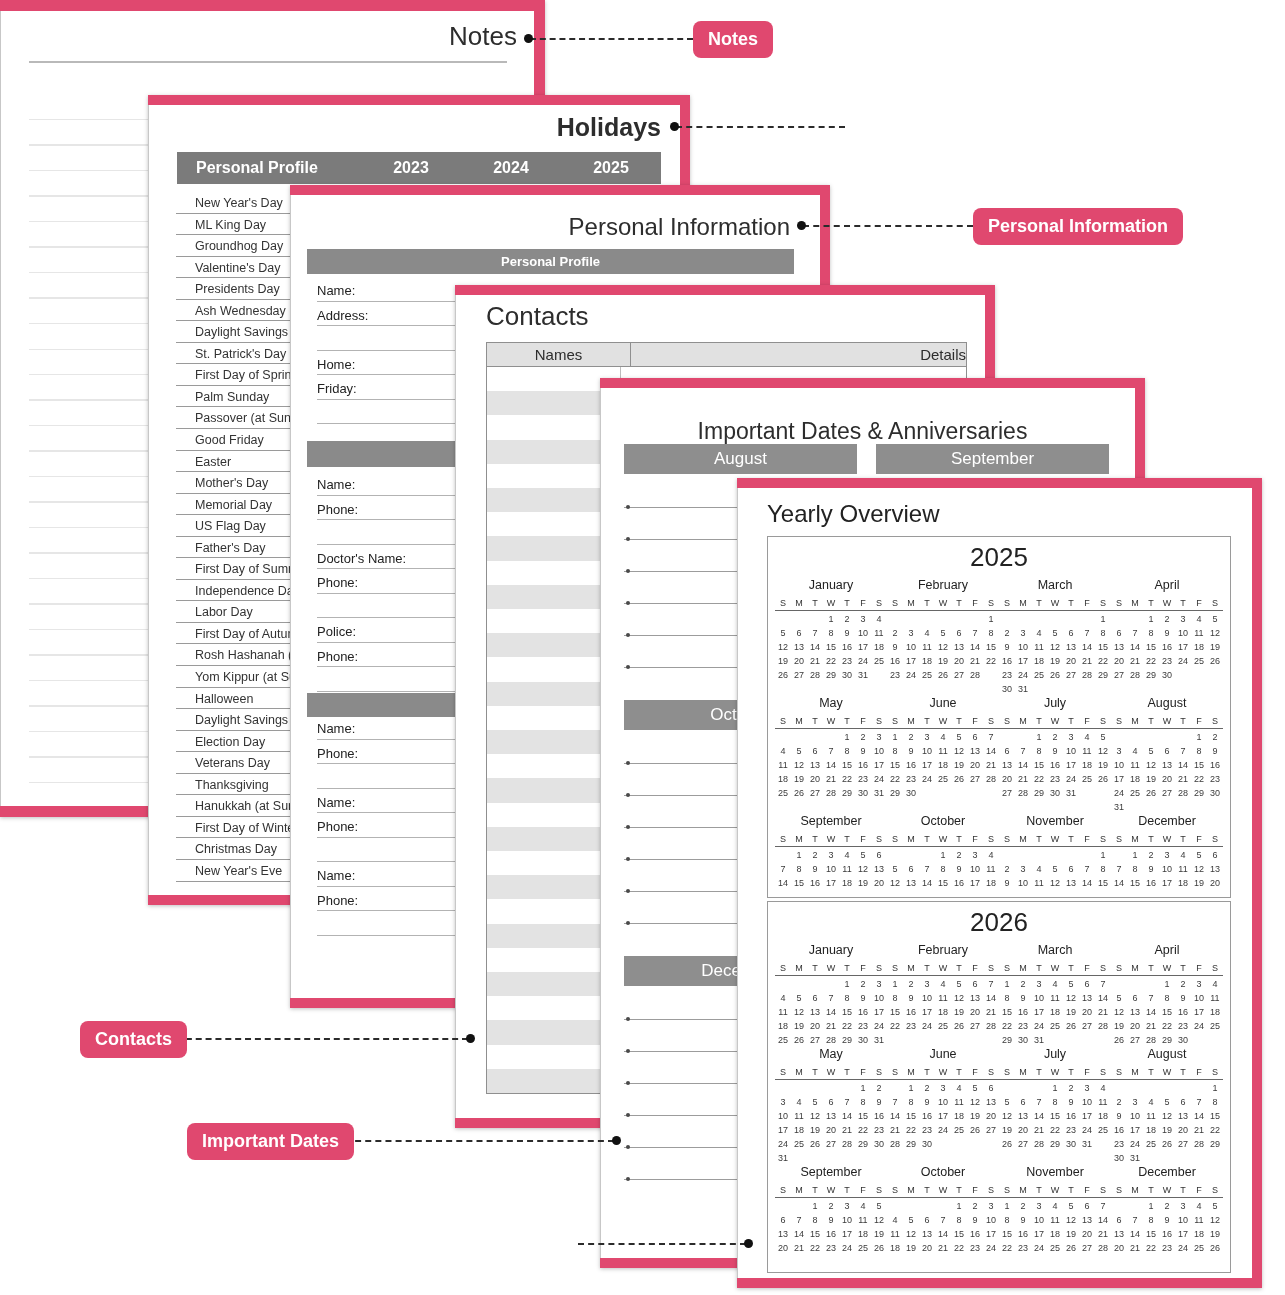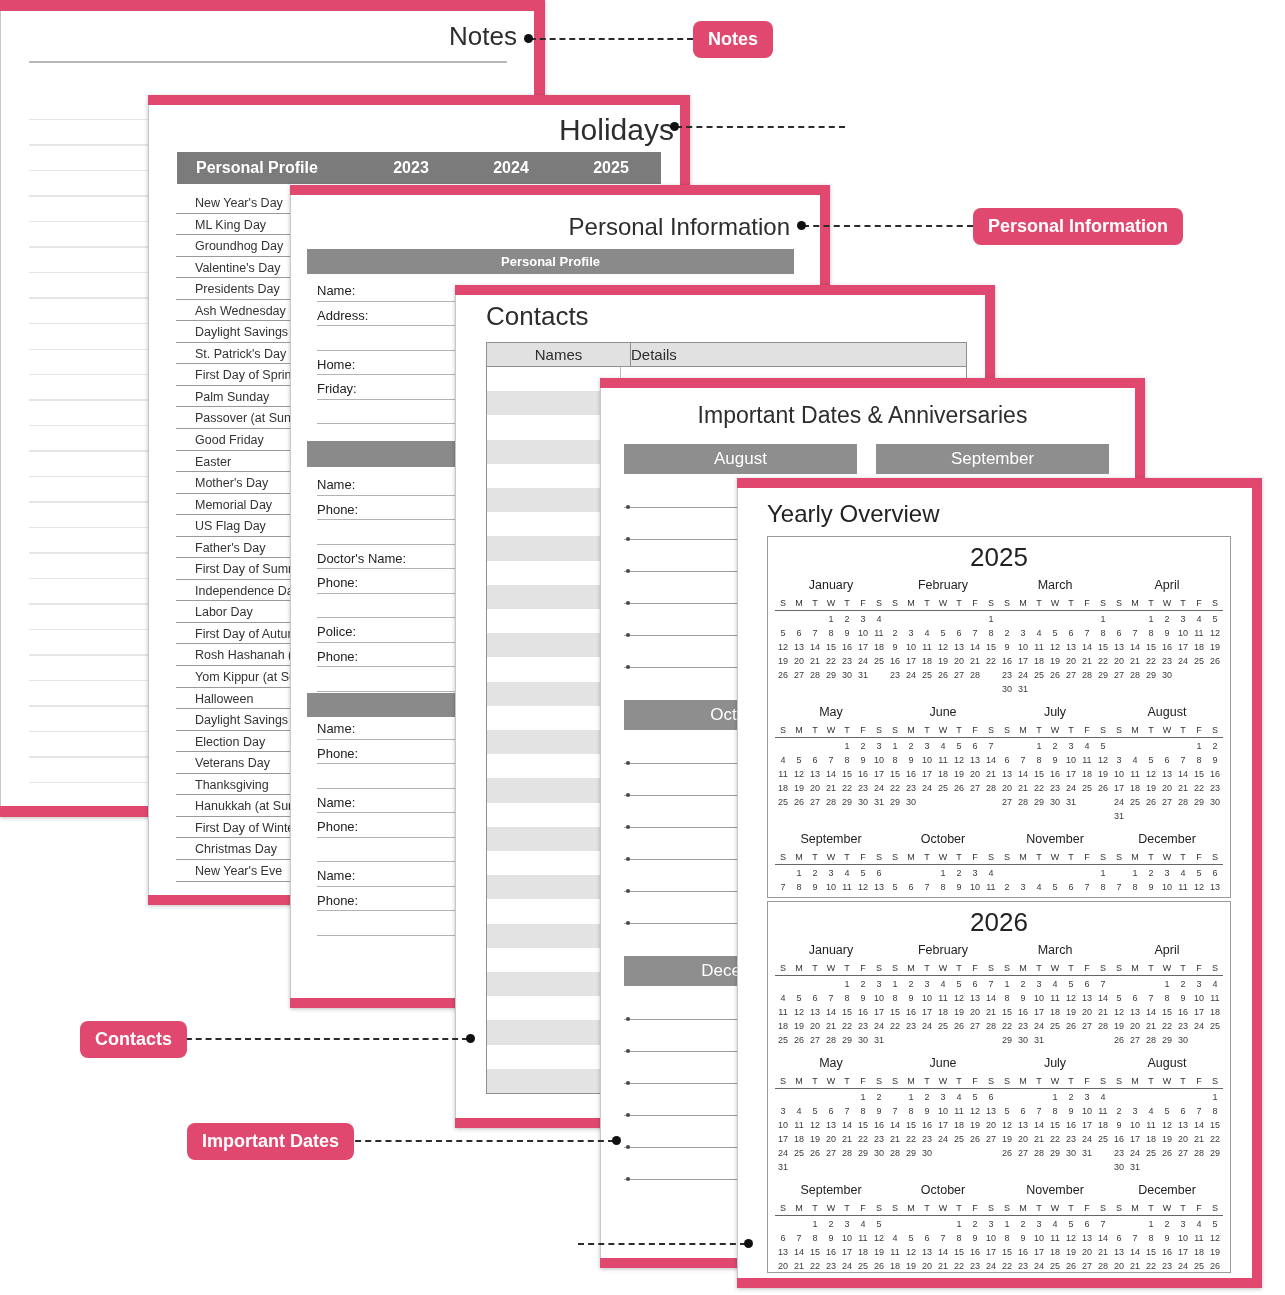--- a/index.html
+++ b/index.html
@@ -13,21 +13,21 @@
 
   
   .notes{left:0; top:6; width:545px; height:817px; border-width:11px 11px 11px 0; z-index:1;}
   .notes .page-title{position:absolute; right:17px; top:10px; font-size:26px; color:#2d2d2d; font-weight:400;}
   .title-rule{position:absolute; left:29px; top:50px; width:478px; height:2px; background:#b9b9b9;}
   .ruled{position:absolute; left:29px; right:28px; top:84px; height:688px;
          background:repeating-linear-gradient(to bottom, transparent 0, transparent 24px, #e6e6e6 24px, #e6e6e6 25.5px);}
 
   
   .holidays{left:148px; top:95px; width:542px; height:810px; z-index:2;}
-  .holidays .page-title{position:absolute; right:6px; top:8px; font-size:30px; color:#2d2d2d; font-weight:400;}
+  .holidays .page-title{position:absolute; right:19px; top:8px; font-size:25px; color:#2d2d2d; font-weight:700;}
   .hol-header{position:absolute; left:29px; top:47px; width:484px; height:32px; background:var(--bar-dark);
               color:#fff; display:flex; align-items:center; font-weight:bold; font-size:16px;}
   .hol-header .hh-label{flex:1; padding-left:19px;}
   .hol-header .hh-year{width:100px; text-align:center;}
   .hol-list{position:absolute; left:28px; top:87px; width:292px;}
   .holiday-row{height:21.55px; border-bottom:1px solid #9a9a9a; font-size:12.5px; color:#333;
                padding:4px 0 0 19px; white-space:nowrap; overflow:visible;}
 
   
   .personal{left:290px; top:185px; width:540px; height:823px; z-index:3;}
@@ -41,48 +41,48 @@
   #fields-a{top:82px;} #fields-b{top:276px;} #fields-c{top:520px;}
   .p-row{height:24.5px; border-bottom:1px solid #b3b3b3; font-size:13px; color:#222; padding-top:6px;}
 
   
   .contacts{left:455px; top:285px; width:540px; height:843px; z-index:4;}
   .contacts .page-title{position:absolute; left:31px; top:6px; font-size:26px; color:#2d2d2d; font-weight:400;}
   .ct{position:absolute; left:31px; top:47px; width:481px; border:1px solid #8f8f8f;}
   .ct-head{display:flex; height:24px; background:#e1e1e1; border-bottom:1px solid #8f8f8f;
            font-size:15px; color:#2d2d2d;}
   .ct-head .c1{width:144px; text-align:center; line-height:23px; border-right:1px solid #8f8f8f;}
-  .ct-head .c2{flex:1; text-align:left; line-height:23px;}
+  .ct-head .c2{flex:1; text-align:right; line-height:23px;}
   .ct-body{position:relative;
            background:repeating-linear-gradient(to bottom, #fff 0, #fff 24.2px, #e3e3e3 24.2px, #e3e3e3 48.4px);}
   .ct-div{position:absolute; left:133px; top:0; bottom:0; width:1px; background:#bdbdbd;}
 
   
   .dates{left:600px; top:378px; width:545px; height:890px; z-index:5;}
-  .dates .page-title{position:absolute; left:0; right:10px; top:14px; text-align:center;
+  .dates .page-title{position:absolute; left:0; right:10px; top:30px; text-align:center;
                      font-size:23px; color:#2d2d2d; font-weight:400;}
   .d-bars,.d-lines{position:absolute; left:0; width:100%;}
   .bars-1{top:56px;} .lines-1{top:88px;}
   .bars-2{top:312px;} .lines-2{top:344px;}
   .bars-3{top:568px;} .lines-3{top:600px;}
   .d-bar{position:absolute; left:24px; width:233px; height:30px; background:var(--bar-light);
          color:#fff; font-size:17px; text-align:center; line-height:30px;}
   .d-bar.right{left:276px;}
   .d-lines{left:24px; width:233px;}
   .d-line{position:relative; height:32px; border-bottom:1px solid #9c9c9c;}
   .d-line::before{content:""; position:absolute; left:2px; bottom:-2px; width:4px; height:4px;
                   border-radius:50%; background:#4a4a4a;}
 
   
   .yearly{left:737px; top:478px; width:525px; height:810px; z-index:6;}
   .yearly .page-title{position:absolute; left:30px; top:12px; font-size:24px; color:#222; font-weight:400;}
   .year-box{position:absolute; left:30px; width:464px; border:1px solid #9a9a9a; overflow:hidden;}
   .yb-1{top:48px; height:362px;} .yb-2{top:413px; height:372px;}
   .year-num{text-align:center; font-size:26px; color:#222; padding:5px 0 2px;}
-  .months{display:grid; grid-template-columns:repeat(4,1fr); row-gap:9px; padding:2px 7px 4px;}
+  .months{display:grid; grid-template-columns:repeat(4,1fr); padding:2px 7px 4px;}
   .cal-month{text-align:center;}
   .m-name{font-size:12.5px; color:#222; line-height:16px; margin-bottom:2px;}
   .m-week{line-height:11px; white-space:nowrap;}
   .m-cell{display:inline-block; width:14.28%; font-size:9px; color:#3a3a3a; text-align:center;}
   .m-hdr .m-cell{border-bottom:1px solid #666; padding-bottom:1px; color:#333;}
 
   
   .callout{position:absolute; background:var(--accent); color:#fff; font-weight:bold; font-size:18px;
            padding:8px 15px; border-radius:8px; z-index:30; white-space:nowrap;}
   .dash{position:absolute; border-top:2px dashed #2b2b2b; z-index:29;}

